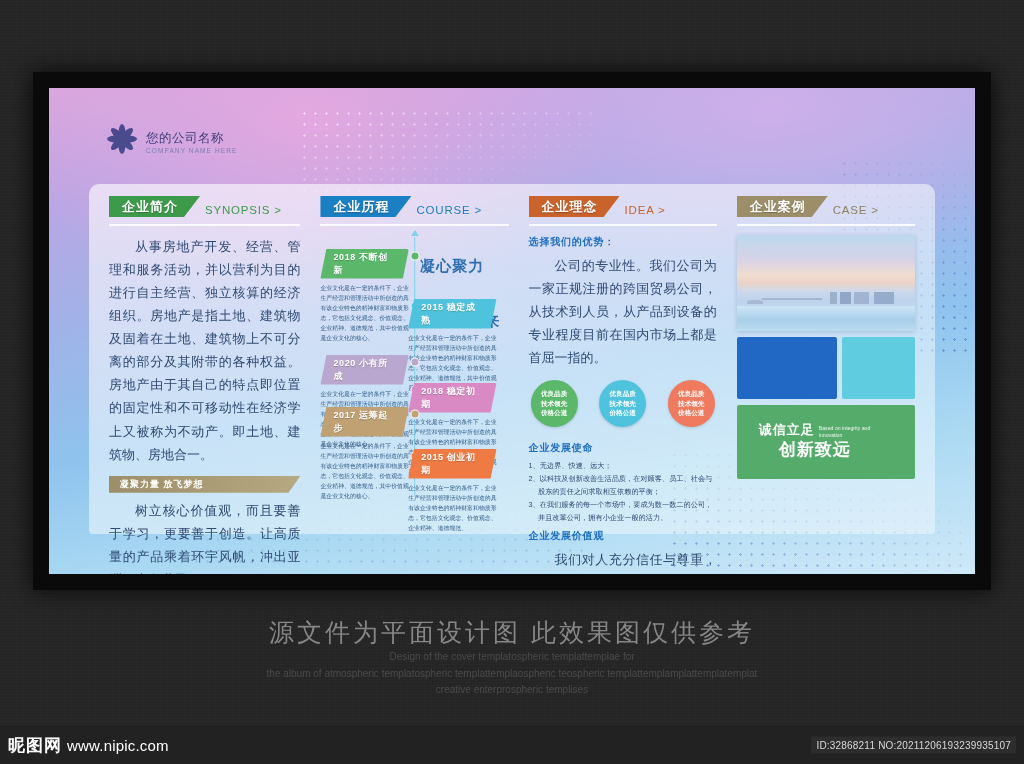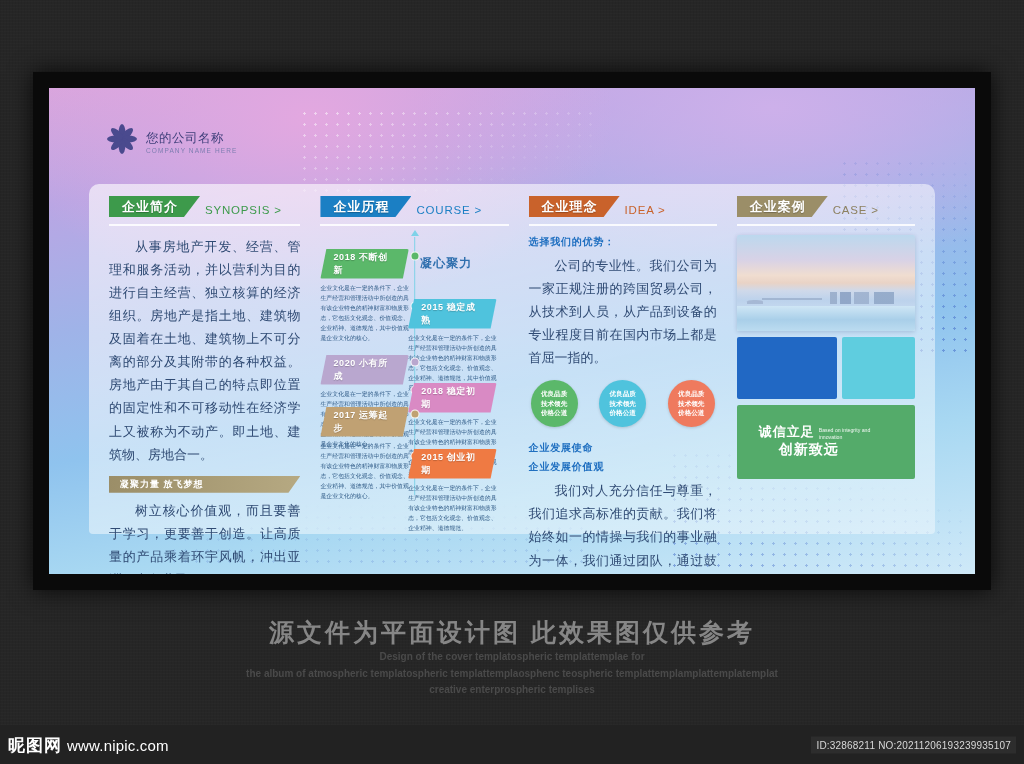--- a/index.html
+++ b/index.html
@@ -180,21 +180,21 @@
   .tl-item.left{ left:0; }
   .tl-item.right{ right:12px; }
   .pill{
     display:inline-block; color:#fff; font-size:9px; font-weight:bold;
     letter-spacing:.6px; padding:2px 10px; border-radius:2px;
     text-shadow:0 1px 1px rgba(0,0,0,.2);
     clip-path:polygon(6px 0,100% 0,calc(100% - 6px) 100%,0 100%);
     padding-left:13px; padding-right:13px;
   }
   .tl-text{ font-size:5.9px; line-height:1.72; color:#2f5a86; margin-top:4px; text-align:justify; }
-  .slogan{ position:absolute; left:53%; top:20px; color:#2f6fae; font-size:12px;
+  .slogan{ position:absolute; left:53%; top:20px; color:#2f6fae; font-size:15px;
     font-weight:bold; line-height:1.45; letter-spacing:1px; }
   .slogan .l2{ padding-left:16px;margin-top:34px; }
 
   
   .h-blue{ color:#1f6fc0; font-size:10px; font-weight:bold; letter-spacing:.8px; margin:4px 0 5px; }
   .circles{ display:flex; justify-content:space-between; margin:11px 2px 14px; }
   .circ{
     width:47px;height:47px;border-radius:50%;
     display:flex;flex-direction:column;align-items:center;justify-content:center;
     color:#fff; font-size:6.6px; line-height:1.45; font-weight:bold;
@@ -226,24 +226,24 @@
   .blk-a{ width:56%; }
   .blk-b{ flex:1; }
   .greenbox{
     margin-top:6px; height:74px; border-radius:2px;
     display:flex; flex-direction:column; justify-content:center;
     padding-left:22px; position:relative;
   }
   .gb-l1{ display:flex; align-items:flex-start; gap:4px; }
   .gb-cn{ color:#fff; font-size:13px; font-weight:bold; letter-spacing:1px; line-height:1.25; }
   .gb-en{ color:rgba(255,255,255,.9); font-size:5.2px; line-height:1.35; padding-top:3px; max-width:58px; }
-  .gb-l2{ color:#fff; font-size:14px; font-weight:bold; letter-spacing:1px; padding-left:20px; line-height:1.25; }
-
-  
-  .cap{ position:absolute; left:0; right:0; top:616px; text-align:center;font-weight:bold; }
+  .gb-l2{ color:#fff; font-size:17px; font-weight:bold; letter-spacing:1px; padding-left:20px; line-height:1.25; }
+
+  
+  .cap{ position:absolute; left:0; right:0; top:616px; text-align:center; }
   .cap-cn{ color:#868686; font-size:25px; letter-spacing:3px; }
   .cap-en{ color:#4a4a4a; font-size:10px; line-height:1.65; }
 
   
   .footer{ position:absolute; left:0; right:0; bottom:0; height:39px; background:#222; }
   .fl{ position:absolute; left:8px; top:50%; transform:translateY(-50%);
        display:flex; align-items:center; gap:5px; }
   .fl-cn{ color:#fff; font-size:17px; font-weight:bold; letter-spacing:1px; }
   .fl-url{ color:#fff; font-size:15px; letter-spacing:.2px; }
   .fr{ position:absolute; right:8px; top:50%; transform:translateY(-50%);
@@ -362,20 +362,25 @@
               <div>技术领先</div>
               <div>价格公道</div>
             </div>
             <div class="circ" style="background: rgb(239, 122, 94);">
               <div>优良品质</div>
               <div>技术领先</div>
               <div>价格公道</div>
             </div>
           </div>
         <div class="h-blue">企业发展使命</div>
+        <ul class="ol" id="idea-mission">
+            <li>1、无边界、快速、远大；</li>
+            <li>2、以科技及创新改善生活品质，在对顾客、员工、社会与股东的责任之间求取相互依赖的平衡；</li>
+            <li>3、在我们服务的每一个市场中，要成为数一数二的公司，并且改革公司，拥有小企业一般的活力。</li>
+          </ul>
         <div class="h-blue" style="">企业发展价值观</div>
         <div class="body-cn">我们对人充分信任与尊重，我们追求高标准的贡献。我们将始终如一的情操与我们的事业融为一体，我们通过团队，通过鼓励灵活与创新来实现共同的目标。</div>
       </div>
 
       <div class="col c4">
         <div class="sec-head">
           <div class="tag tag-gold">企业案例</div>
           <div class="sec-en en-gold">CASE &gt;</div>
         </div>
         <div class="rule"></div>

